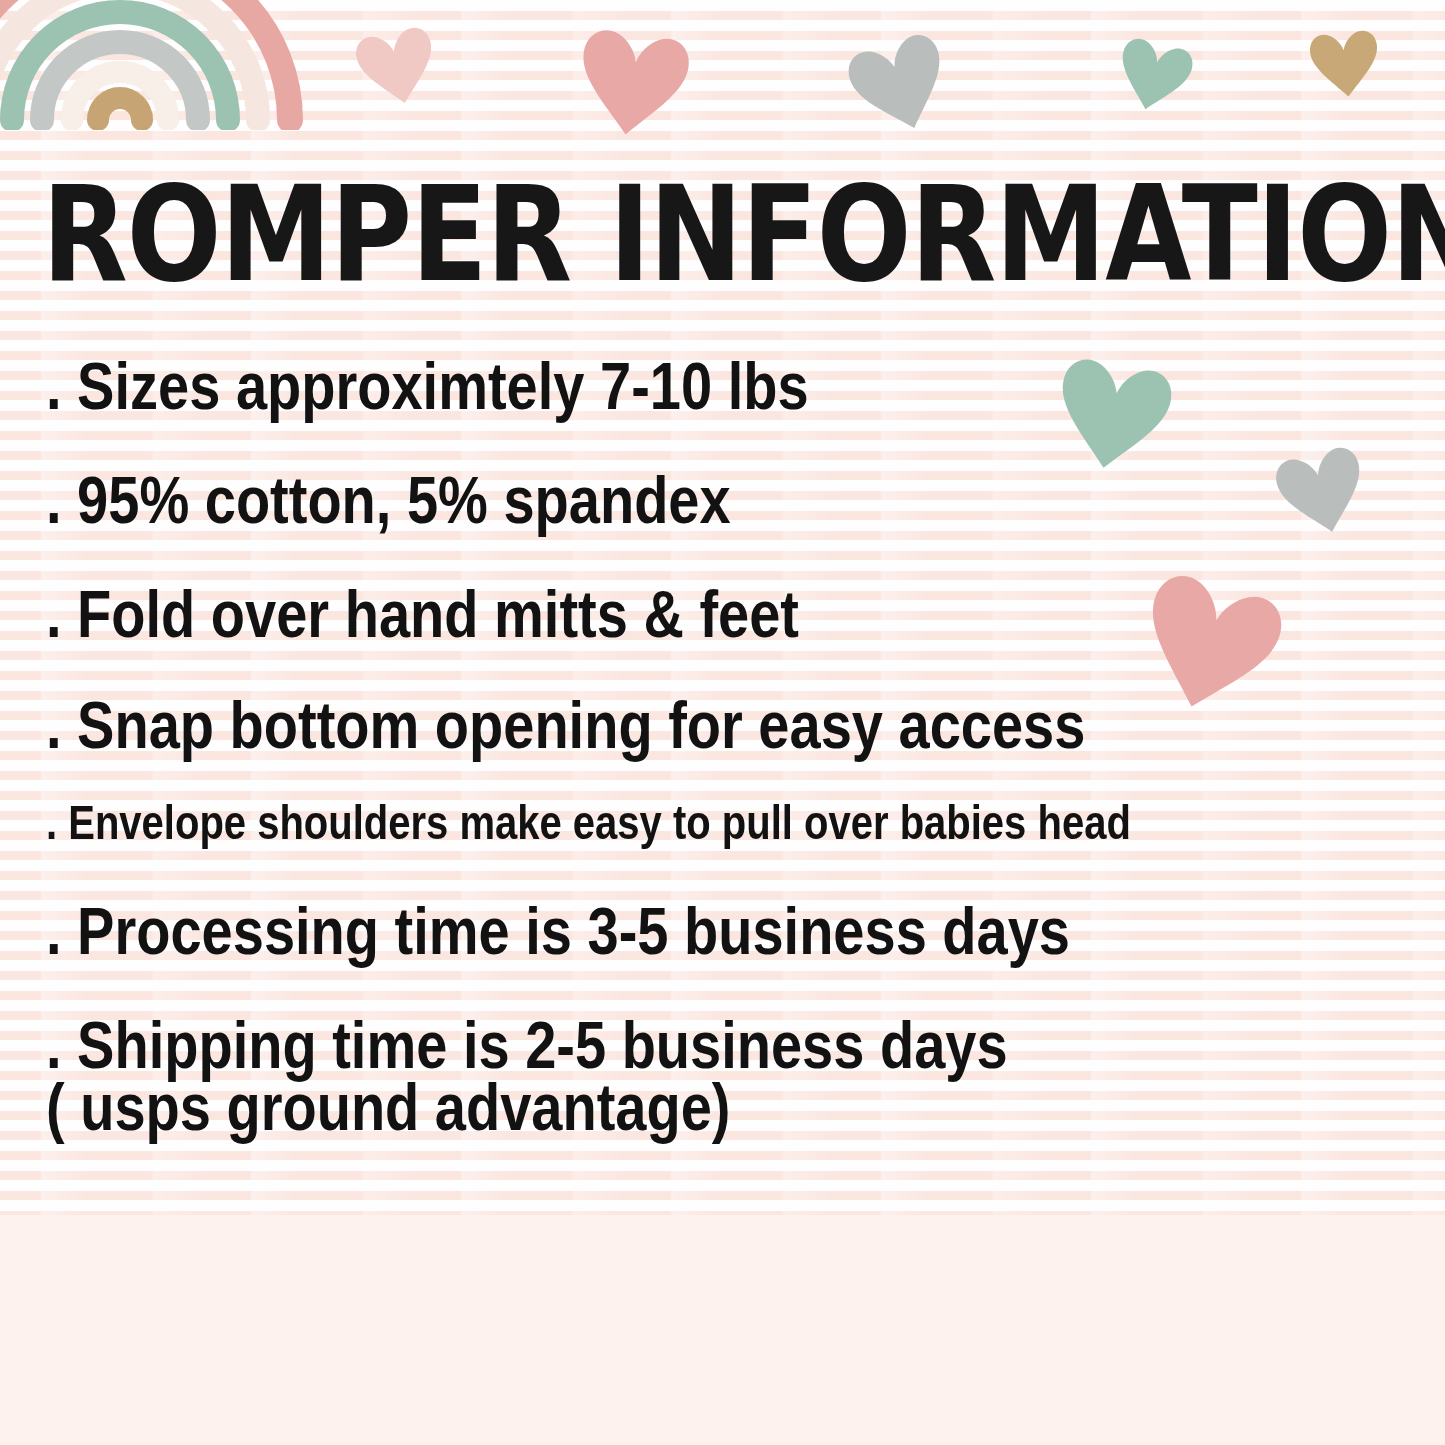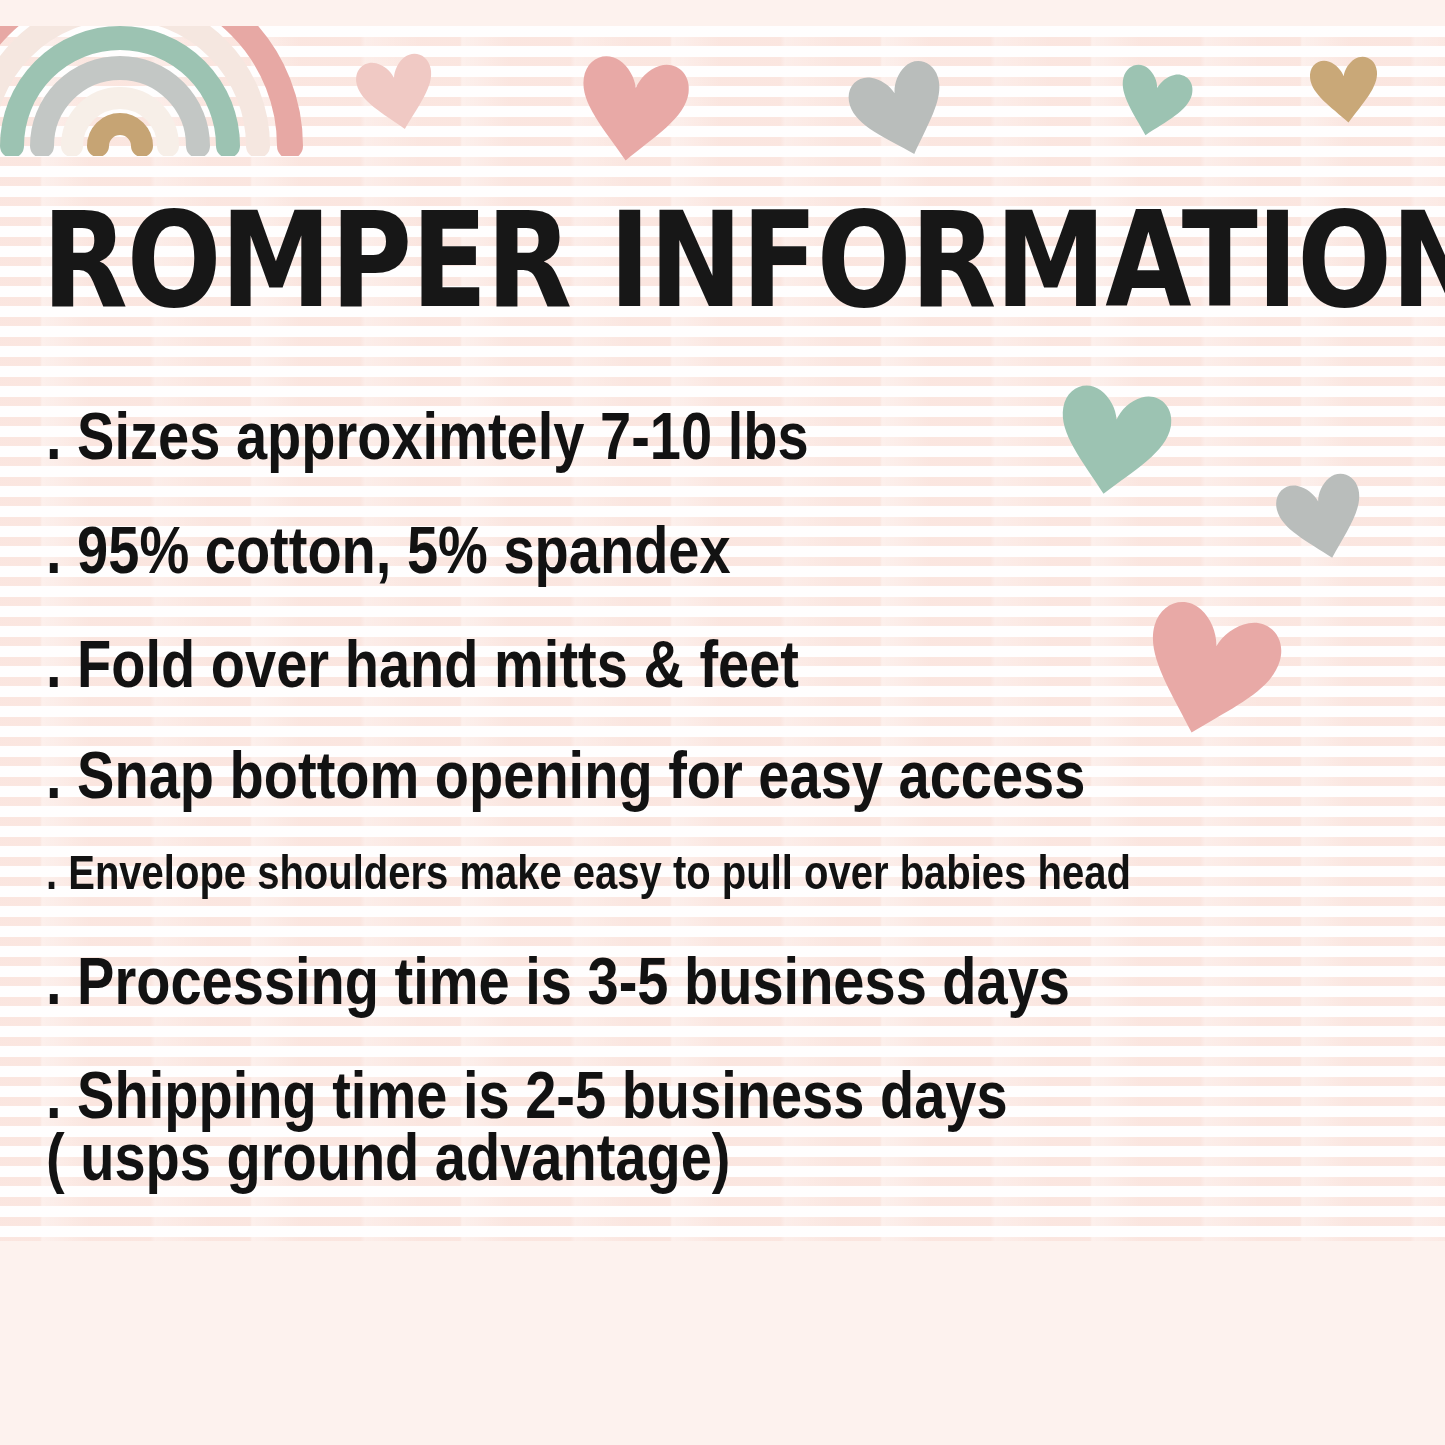--- a/index.html
+++ b/index.html
@@ -13,21 +13,20 @@
     font-family: "Liberation Sans", sans-serif;
     background: #fdf2ee;
   }
 
   #page {
     position: relative;
     width: 1445px;
     height: 1215px;
     background: #fdf1ed;
     overflow: hidden;
-    margin-top: 26px;
   }
 
   
   #stripes {
     position: absolute;
     inset: 0;
     background-image:
       repeating-linear-gradient(
         to bottom,
         rgba(255,255,255,0.95) 0px,
@@ -82,21 +81,21 @@
     line-height: 1.0;
     color: #171717;
     transform: scaleX(0.995) scaleY(1.18);
     transform-origin: left top;
     white-space: nowrap;
   }
 
   #bullets {
     position: absolute;
     left: 46px;
-    top: 376px;
+    top: 352px;
     width: 1390px;
   }
 
   .bullet {
     display: block;
     font-family: "Liberation Sans", sans-serif;
     font-weight: 700;
     color: #121212;
     line-height: 1.04;
     white-space: nowrap;

